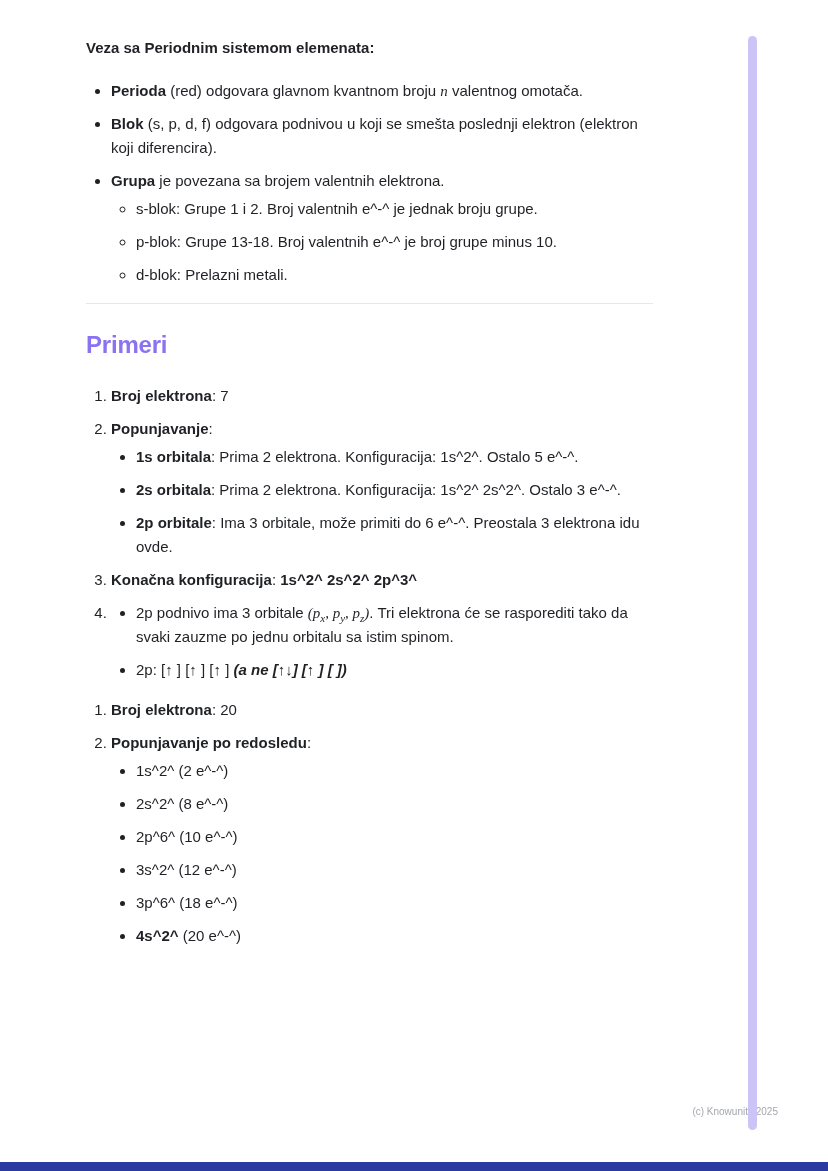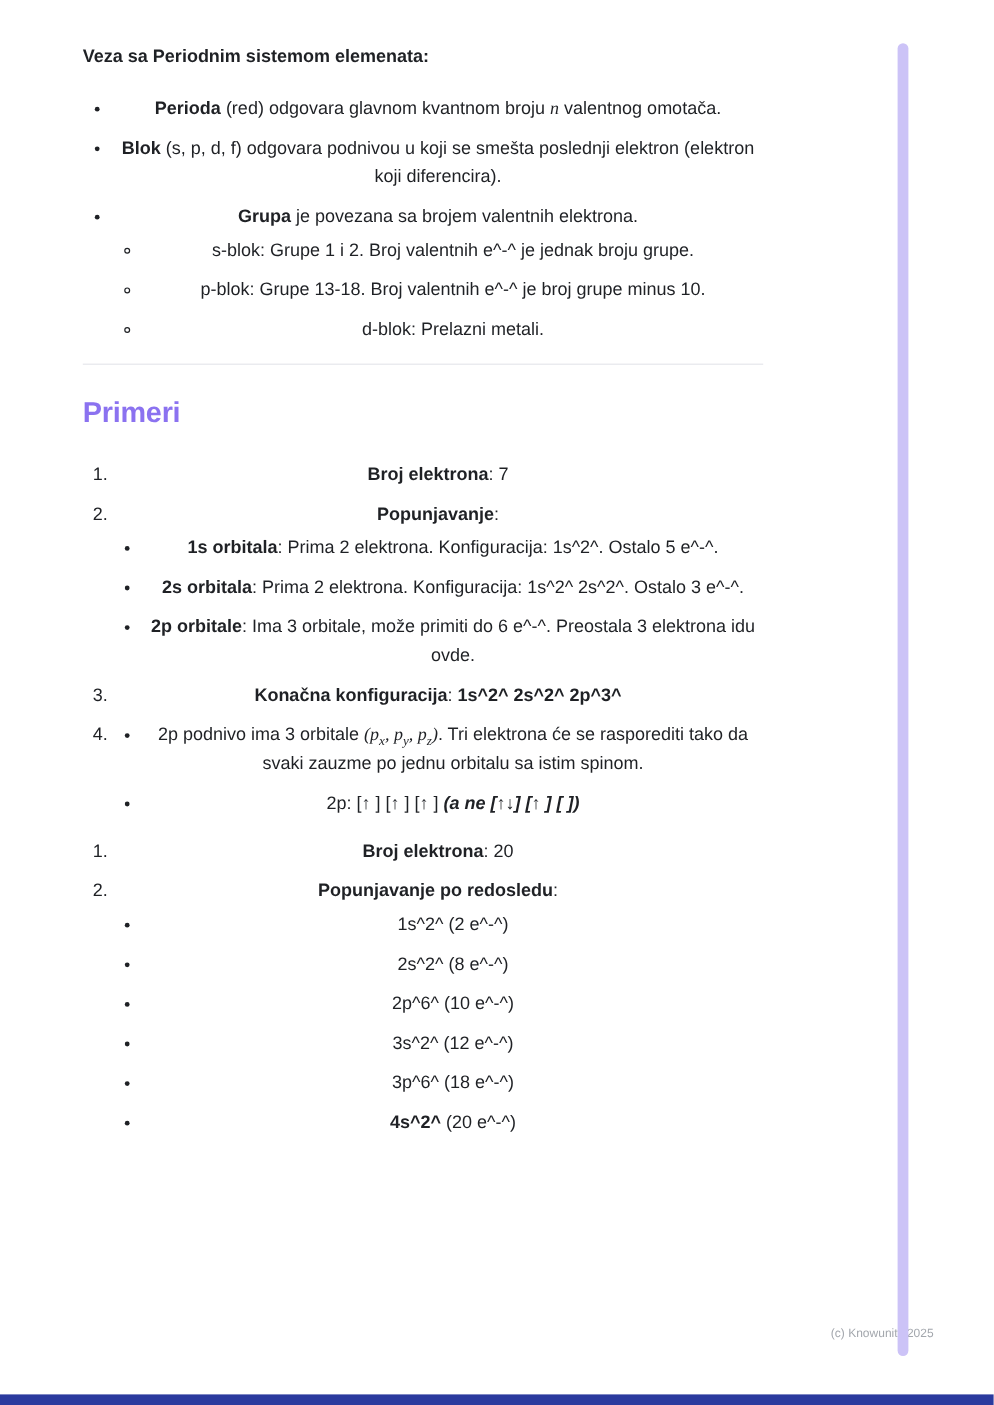--- a/index.html
+++ b/index.html
@@ -4,36 +4,36 @@
 <style>
   * { box-sizing: border-box; }
   html, body { margin: 0; padding: 0; }
   body {
     width: 828px; height: 1171px; position: relative; overflow: hidden;
     background: #ffffff;
     font-family: "Liberation Sans", sans-serif;
     color: var(--text, #1f2125);
   }
   .content {
-    position: absolute; left: 69px; top: 36px; width: 567px;
+    position: absolute; left: 86px; top: 36px; width: 567px;
     font-size: 15px; line-height: 1.6;
   }
   .content h3 {
     font-size: 15px; font-weight: 700; margin: 26px 0 19px;
   }
   .content h3:first-child { margin-top: 0; }
   .content h1 {
     font-size: 24px; font-weight: 700; letter-spacing: -0.2px;
     color: var(--accent, #8b72f0); margin: 22px 0 20px;
   }
   .content hr {
     border: none; border-top: 1px solid var(--divider, #e5e7eb);
     margin: 6px 0 0;
   }
-  .content ul, .content ol { margin: 0 0 16px; padding-left: 25px; text-align: center; }
+  .content ul, .content ol { margin: 0 0 16px; padding-left: 25px; }
   .content li { margin-bottom: 9px; }
   .content li ul { margin: 4px 0 0; padding-left: 25px; }
   .content ul ul { list-style: circle; }
   .content ol ul { list-style: disc; }
   .b { font-weight: 700; }
   .i { font-style: italic; font-weight: bold; }
   .m { font-family: "Liberation Serif", serif; font-style: italic; }
   sub { font-size: 11px; line-height: 0; }
   sub.m { font-family: "Liberation Serif", serif; font-style: italic; }
   .footer-credit {

